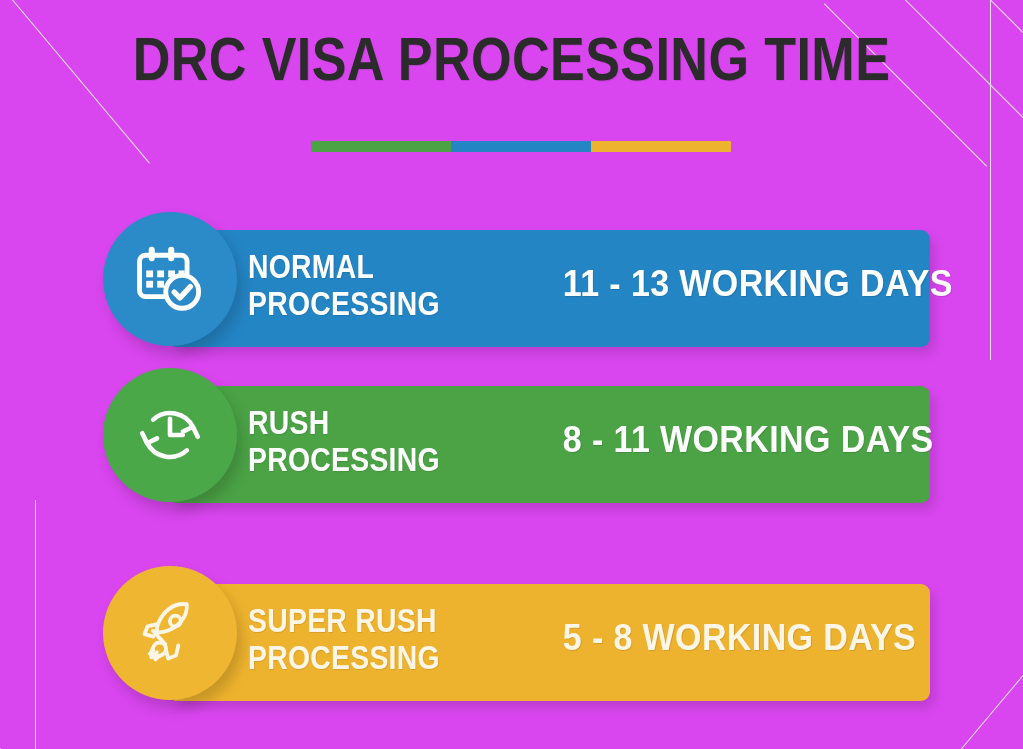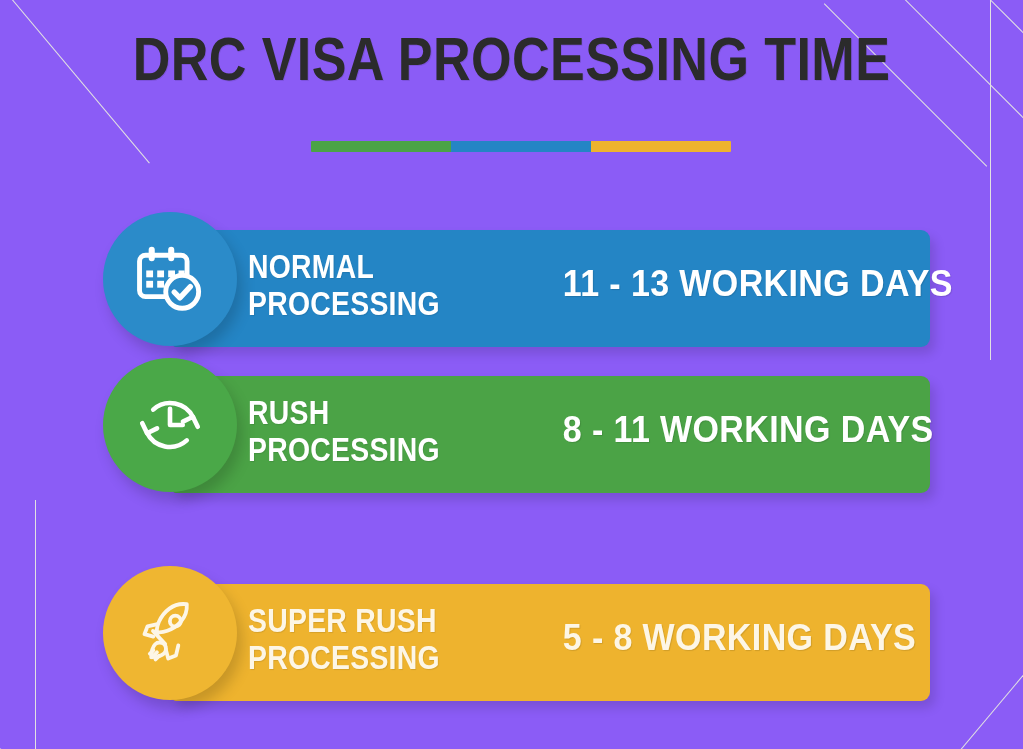--- a/index.html
+++ b/index.html
@@ -73,21 +73,21 @@
     width: 908px;
     height: 749px;
   }
   .row {
     position: absolute;
     left: 0;
     width: 1023px;
     height: 168px;
   }
   .row.r0 { top: 212px; }
-  .row.r1 { top: 358px; }
+  .row.r1 { top: 368px; }
   .row.r2 { top: 566px; }
 
   
   .bar {
     position: absolute;
     top: 18px;
     left: 173px;
     width: 757px;
     height: 117px;
     border-radius: 3px 9px 9px 3px;
@@ -142,21 +142,21 @@
     color: #ffffff;
     transform: scaleX(0.92);
     transform-origin: 50% 50%;
     white-space: nowrap;
     text-shadow: 1px 1px 1px rgba(0,0,0,0.12);
   }
 </style>
 </head>
 <body style="background: rgb(242, 242, 241);">
 
-<div class="poster" style="background: #8b5cf6; text-decoration: underline;">
+<div class="poster" style="background: #d946ef; text-decoration: underline;">
 
   <div class="bg-lines">
     <div class="ln" style="top:0;left:990px;width:1px;height:360px;"></div>
     <div class="ln" style="top:500px;left:35px;width:1px;height:249px;"></div>
     <div class="ln" style="top:-30px;left:905px;width:1px;height:230px;transform:rotate(-45deg);transform-origin:50% 50%;"></div>
     <div class="ln" style="top:-60px;left:960px;width:1px;height:230px;transform:rotate(-45deg);transform-origin:50% 50%;"></div>
     <div class="ln" style="top:-80px;left:1010px;width:1px;height:200px;transform:rotate(-45deg);transform-origin:50% 50%;"></div>
     <div class="ln" style="top:-40px;left:75px;width:1px;height:230px;transform:rotate(-40deg);transform-origin:50% 50%;"></div>
     <div class="ln" style="top:640px;left:30px;width:1px;height:250px;transform:rotate(-62deg);transform-origin:50% 50%;"></div>
     <div class="ln" style="top:670px;left:55px;width:1px;height:250px;transform:rotate(-62deg);transform-origin:50% 50%;"></div>

